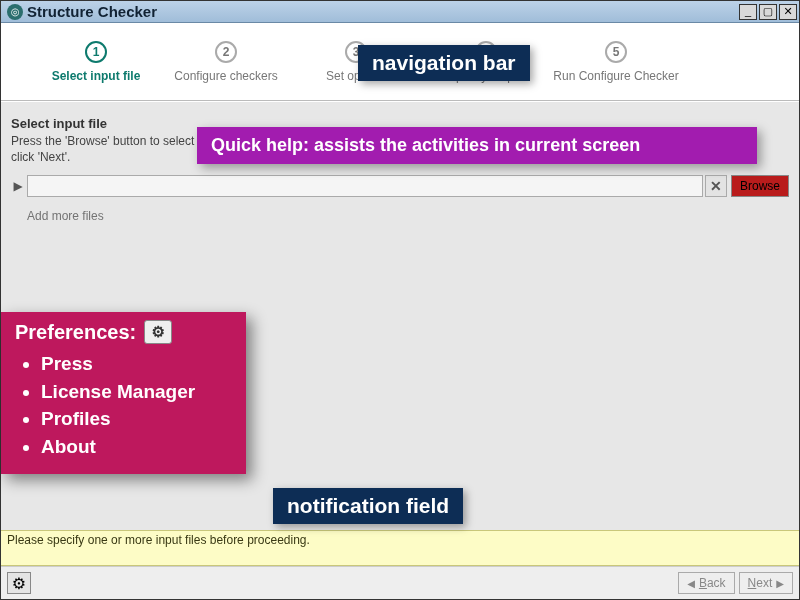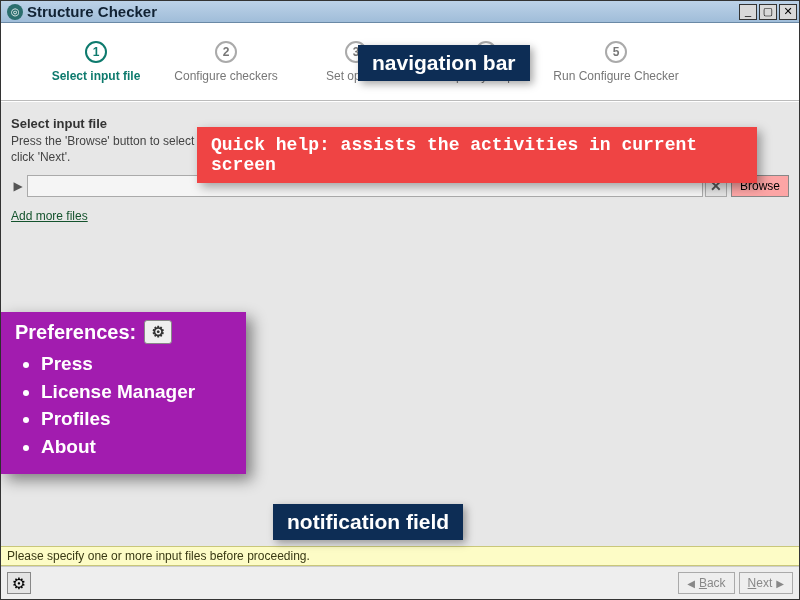--- a/index.html
+++ b/index.html
@@ -24,34 +24,34 @@
   .brand .name { font-size:11px; color:#333; letter-spacing:0.5px; }
 
   
   .main { flex:1; position:relative; padding: 14px 10px 0 10px; background:#e7e7e7; border-top:1px solid #fff; }
   .heading { font-size:13px; font-weight:bold; color:#333; }
   .subtext { font-size:12px; color:#444; margin-top:2px; line-height:1.35; max-width: 760px; }
   .filerow { display:flex; align-items:center; margin-top:10px; }
   .expand { width:14px; font-size:12px; color:#555; text-align:center; margin-right:2px; }
   .fileinput { flex:1; height:22px; border:1px solid #aaa; background:#f5f5f5; padding:2px 4px; font-size:12px; color:#333; }
   .clearbtn { width:22px; height:22px; border:1px solid #aaa; background:#e3e3e3; display:flex; align-items:center; justify-content:center; color:#555; font-size:14px; font-weight:bold; margin-left:2px; cursor:pointer; }
-  .browsebtn { height:22px; border:1px solid #888; background:#fca5a5; font-size:12px; padding:0 8px; margin-left:4px; cursor:pointer; }
-  .addmore { display:inline-block; margin-top:12px; margin-left:0; font-size:12px; color:#14532d; text-decoration:underline; cursor:pointer; }
+  .browsebtn { height:22px; border:1px solid #888; background:#b91c1c; font-size:12px; padding:0 8px; margin-left:4px; cursor:pointer; }
+  .addmore { display:inline-block; margin-top:12px; margin-left:16px; font-size:12px; color:#737373; cursor:pointer; }
 
   
-  .callout { position:absolute; background:#ef4444; color:#fff; font-size:18px; font-weight:bold; padding:8px 14px; box-shadow:4px 4px 10px rgba(0,0,0,.35);font-family:Liberation Mono, monospace; }
+  .callout { position:absolute; background:#a21caf; color:#fff; font-size:18px; font-weight:bold; padding:8px 14px; box-shadow:4px 4px 10px rgba(0,0,0,.35); }
   .callout-small { position:absolute; background:#0d2d55; color:#fff; font-size:21px; font-weight:bold; padding:6px 14px; box-shadow:3px 3px 8px rgba(0,0,0,.35); }
-  .prefbox { position:absolute; background:#a21caf; color:#fff; box-shadow:6px 6px 14px rgba(0,0,0,.45); padding:8px 14px 14px 14px; }
+  .prefbox { position:absolute; background:#be185d; color:#fff; box-shadow:6px 6px 14px rgba(0,0,0,.45); padding:8px 14px 14px 14px; }
   .prefbox .pref-title { font-size:20px; font-weight:bold; display:flex; align-items:center; gap:8px; }
   .prefbox .gearchip { width:28px; height:24px; background:#efefef; border:1px solid #888; border-radius:3px; display:flex; align-items:center; justify-content:center; color:#333; font-size:15px; }
   .prefbox ul { list-style: disc; padding-left: 26px; margin-top:6px; }
   .prefbox li { font-size:19px; font-weight:bold; line-height:1.45; }
 
   
-  .notifbar { height:20px; background:#fdfcc6; border-top:1px solid #c9c77a; border-bottom:1px solid #c9c77a; font-size:12px; color:#393914; padding:2px 6px; }
+  .notifbar { height:36px; background:#fdfcc6; border-top:1px solid #c9c77a; border-bottom:1px solid #c9c77a; font-size:12px; color:#393914; padding:2px 6px; }
 
   
   .footer { height:33px; background:#eee; display:flex; align-items:center; padding:0 6px; border-top:1px solid #ccc; }
   .footer .gearbtn { width:24px; height:22px; border:1px solid #888; background:#e4e4e4; display:flex; align-items:center; justify-content:center; cursor:pointer; }
   .footer .spacer { flex:1; }
   .footer .navbtn { height:22px; border:1px solid #aaa; background:#eee; color:#888; font-size:12px; padding:0 8px; margin-left:4px; display:flex; align-items:center; gap:4px; cursor:default; }
   .footer .arrow { font-size:10px; }
   .navbtn .ul { text-decoration: underline; }
 </style>
 </head>

